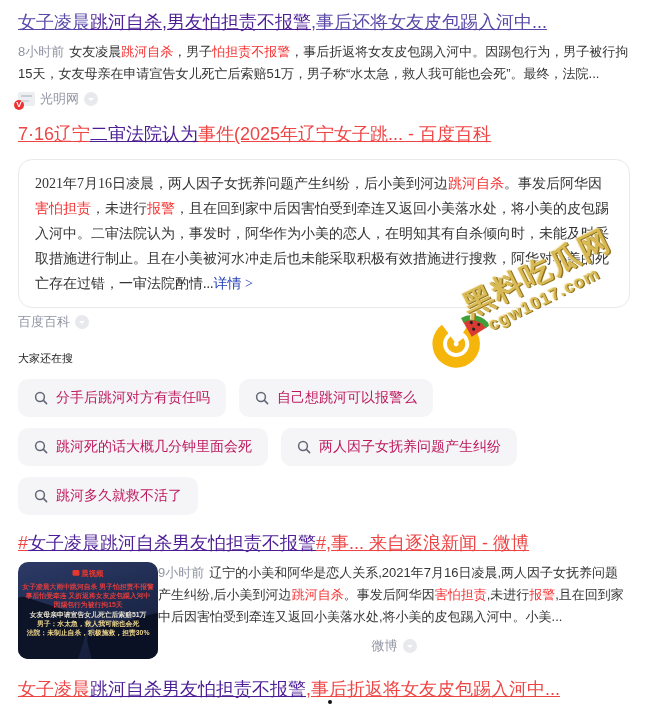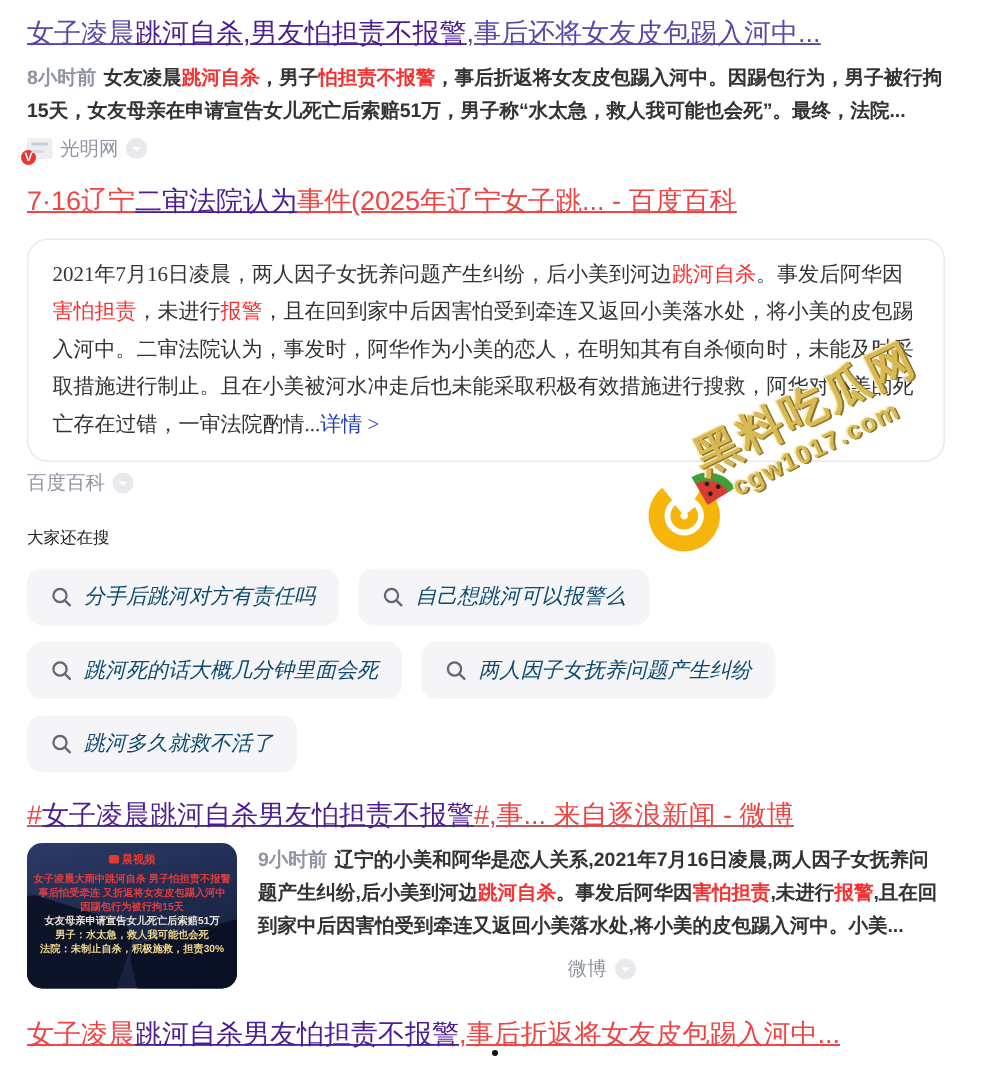--- a/index.html
+++ b/index.html
@@ -11,21 +11,21 @@
   .page{padding:10px 25px 0 18px;}
   .result{margin-bottom:14px;}
   
   .r-title{font-size:18px;line-height:24px;margin:0 0 7px;font-weight:400;}
   .title-link{text-decoration:underline;cursor:pointer;}
   .title-link span{text-decoration:underline;}
   .seg-blue{color:#ef4444;}
   .seg-visited{color:#5a48a8;}
   .seg-red{color:#4c1d95;}
   
-  .snippet{font-size:13px;line-height:22px;color:#333;font-weight:bold;}
+  .snippet{font-size:13px;line-height:22px;color:#333;}
   .time{color:#9195a3;margin-right:5px;}
   .hl{color:#f73131;}
   
   .source-row{margin-top:5px;display:flex;align-items:center;gap:5px;color:#9195a3;font-size:13px;}
   .src-name{cursor:pointer;}
   .chevron{width:14px;height:14px;border-radius:50%;background:#e8e9ec;position:relative;display:inline-block;cursor:pointer;}
   .chevron::after{content:"";position:absolute;left:4px;top:6px;border:3px solid transparent;border-top-color:#fff;}
   .src-icon{width:17px;height:14px;background:#eceef1;border-radius:2px;position:relative;display:inline-block;}
   .src-icon::before{content:"";position:absolute;left:3px;top:3px;right:3px;height:2px;background:#c9ccd4;}
   .src-icon::after{content:"";position:absolute;left:3px;top:8px;right:6px;height:2px;background:#d6d9df;}
@@ -33,24 +33,24 @@
     font-size:8px;line-height:10px;text-align:center;font-weight:bold;}
   
   .card{margin-top:13px;border:1px solid #e8e9ed;border-radius:14px;padding:11px 16px;
     font-size:14px;line-height:25px;color:#333;background:#fff;font-family:Liberation Serif, serif;}
   .detail-link{color:#2440b3;cursor:pointer;white-space:nowrap;}
   
   .related{margin:20px 0 16px;}
   .related-header{font-size:11px;font-weight:normal;color:#222;margin:0 0 13px;}
   .chips{display:flex;flex-wrap:wrap;gap:11px 13px;max-width:500px;}
   .chip{display:inline-flex;align-items:center;gap:8px;background:#f5f5f8;border-radius:10px;
-    padding:0 16px;height:38px;font-size:14px;color:#0c4a6e;cursor:pointer;white-space:nowrap;font-style:italic;}
+    padding:0 16px;height:38px;font-size:14px;color:#be185d;cursor:pointer;white-space:nowrap;}
   .chip svg{flex:0 0 auto;}
   
-  .r3-body{display:flex;gap:14px;margin-top:2px;}
+  .r3-body{display:flex;margin-top:2px;}
   .thumb{width:140px;height:97px;border-radius:10px;position:relative;overflow:hidden;flex:0 0 auto;cursor:pointer;
     background:linear-gradient(165deg,#2c3a66 0%,#1e2a4d 50%,#131b36 100%);}
   .thumb::before{content:"";position:absolute;left:-18px;bottom:-30px;width:80px;height:85px;background:#0e1428;
     transform:rotate(18deg);border-radius:12px;}
   .thumb::after{content:"";position:absolute;right:-25px;bottom:-40px;width:90px;height:80px;background:#0b1124;
     transform:rotate(-14deg);border-radius:12px;}
   .thumb-inner{position:absolute;left:0;top:0;width:226px;transform:scale(0.62);transform-origin:0 0;
     text-align:center;z-index:2;padding-top:10px;}
   .thumb-logo{color:#e5382f;font-weight:bold;font-size:12px;margin-bottom:5px;}
   .thumb-logo .cam{display:inline-block;width:11px;height:9px;background:#e5382f;border-radius:2px;margin-right:3px;}

